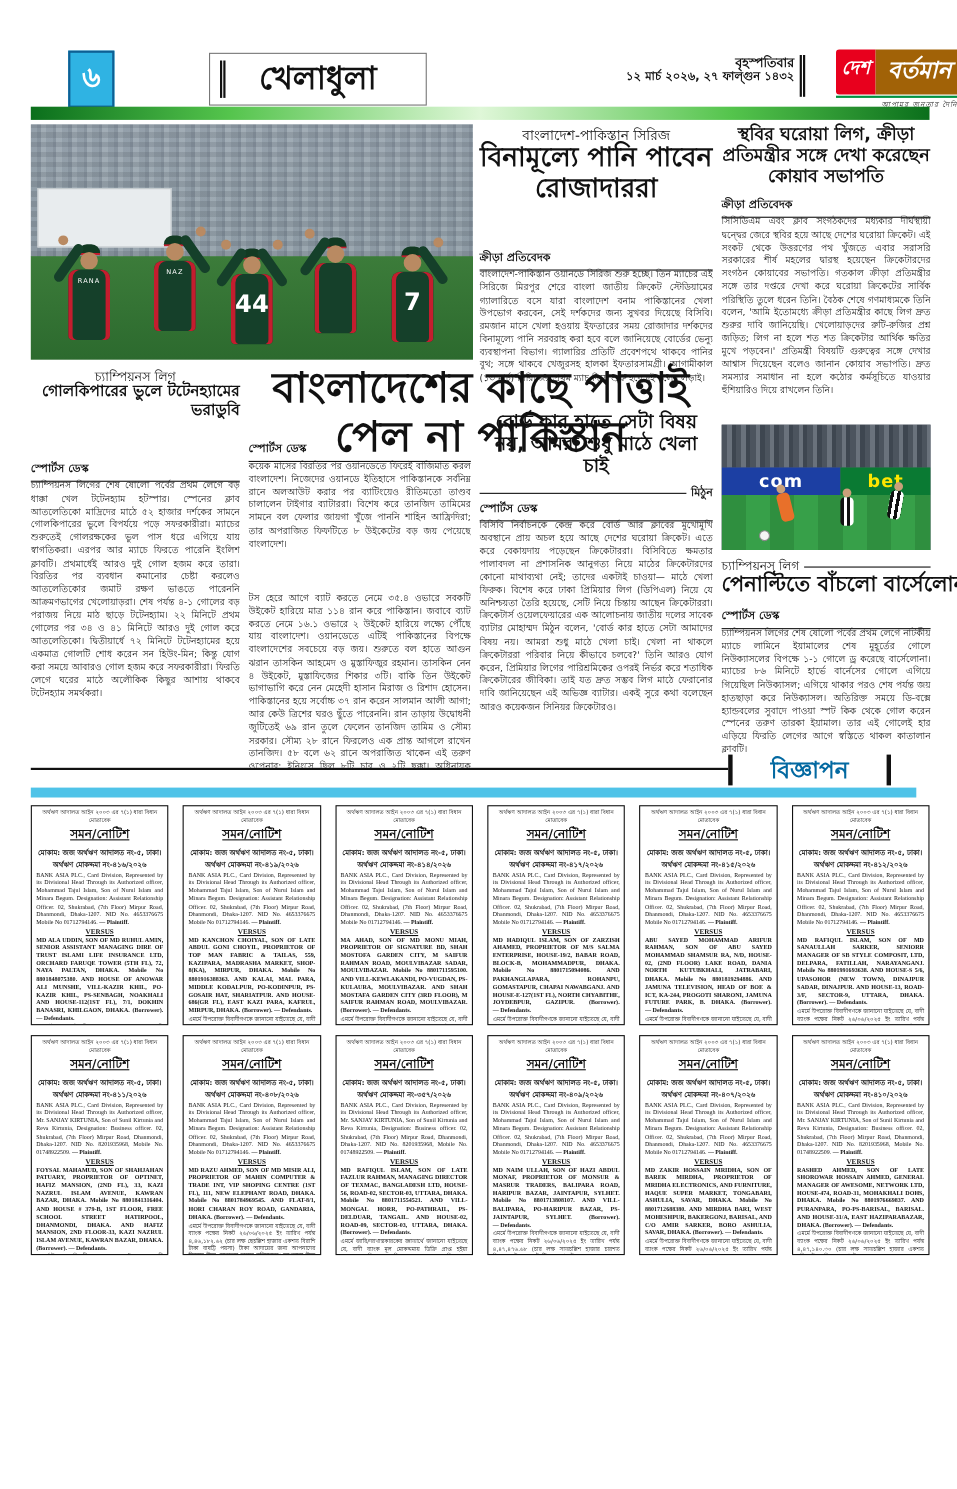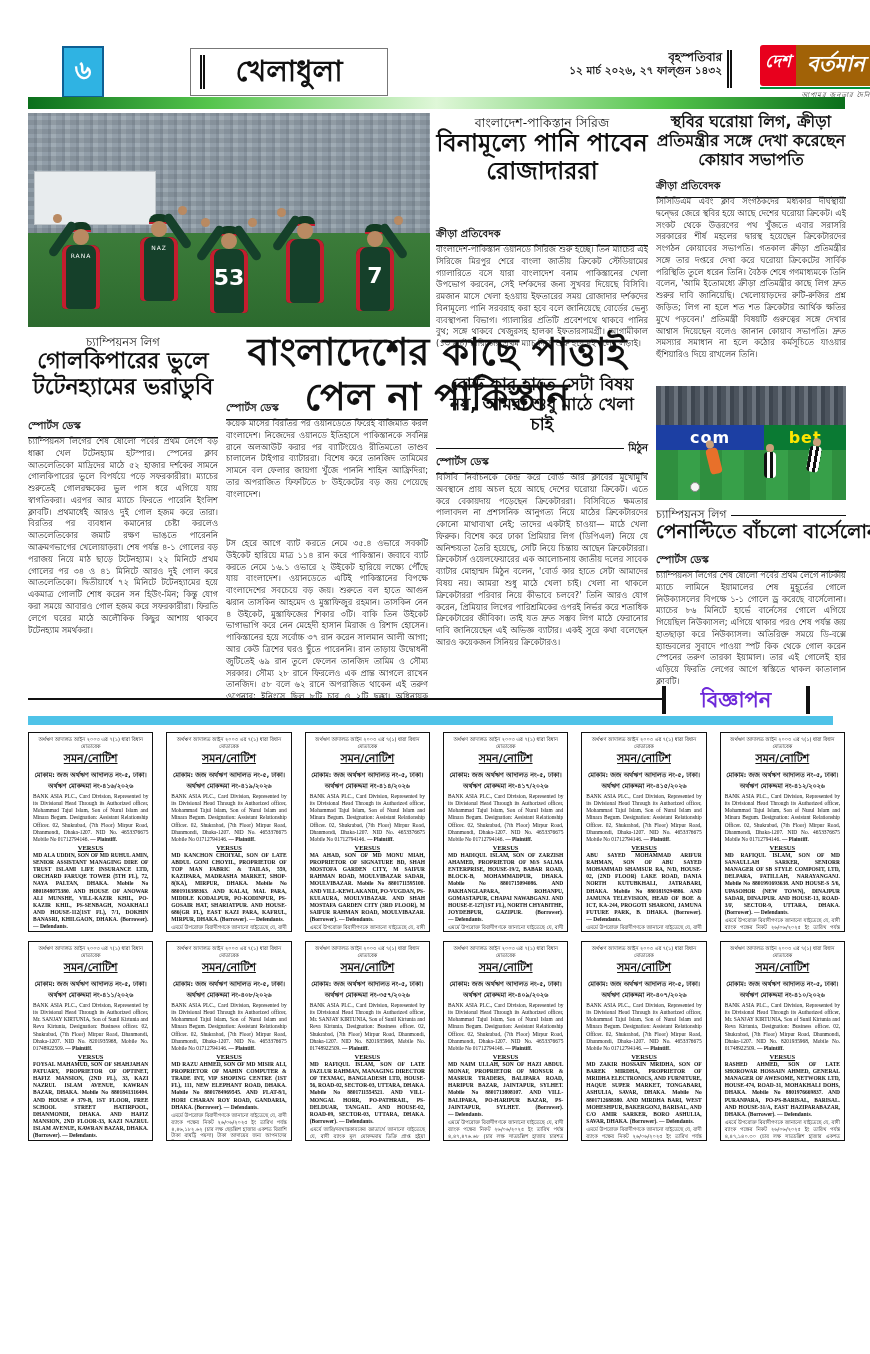--- a/index.html
+++ b/index.html
@@ -66,21 +66,21 @@
   .ph2-pitch{position:absolute;left:0;top:56%;width:100%;height:44%;
      background:repeating-linear-gradient(90deg,#2f8f3f 0 22px,#37a049 22px 44px);}
   .fp{position:absolute;width:12px;height:26px;border-radius:4px;}
   .fp.orange{background:#e8702a;}
   .fp.stripe{background:repeating-linear-gradient(90deg,#111 0 3px,#fff 3px 6px);}
   .fp .fhead{position:absolute;top:-8px;left:2px;width:8px;height:8px;border-radius:50%;background:#caa07a;}
   .ball{position:absolute;width:8px;height:8px;border-radius:50%;background:#f5f5f5;border:1px solid #888;}
   
   .ad-rule{left:28px;top:698px;width:634px;border-top:2px solid #111;height:0;}
   .ad-vbar{top:686px;width:4px;height:28px;background:#111;}
-  .ad-label{left:666px;top:684px;width:140px;text-align:center;color:#6d28d9;font-weight:bold;font-size:21px;}
+  .ad-label{left:666px;top:684px;width:140px;text-align:center;color:#0369a1;font-weight:bold;font-size:21px;}
   .cyanbar{left:28px;top:716px;width:805px;height:9px;background:#4fc3e8;}
   
   .notice-grid{left:28px;top:732px;width:817px;display:grid;
      grid-template-columns:repeat(6,1fr);grid-template-rows:200px 200px 186px;gap:9px 13px;}
   .notice{border:1.5px solid #111;padding:3px 4px;overflow:hidden;background:#fff;}
   .n-law{font-size:5px;text-align:center;line-height:1.3;}
   .n-title{font-size:11px;font-weight:bold;text-align:center;text-decoration:underline;margin:1px 0;}
   .n-mokam{font-size:6.3px;font-weight:bold;text-align:center;}
   .n-case{font-size:6.3px;font-weight:bold;text-align:center;margin-bottom:1px;}
   .n-plaintiff{font-family:"Liberation Serif",serif;font-size:5.4px;line-height:1.32;text-align:justify;}
@@ -133,21 +133,21 @@
       <div class="torso">
           <div class="pname">NAZ</div>
         <div class="arm r"></div>
           <div class="hand r"></div>
         </div>
     </div>
     <div class="plyr" style="left:182px;bottom:14px;">
       <div class="cap"></div>
         <div class="head"></div>
       <div class="torso">
-          <div class="pnum">53</div>
+          <div class="pnum">44</div>
         <div class="arm l"></div>
           <div class="arm r"></div>
           <div class="hand l"></div>
           <div class="hand r"></div>
         </div>
     </div>
     <div class="plyr" style="left:258px;bottom:24px;">
       <div class="cap"></div>
         <div class="head"></div>
       <div class="torso">
@@ -169,21 +169,21 @@
   <div class="abs kicker" style="left:436px;top:114px;width:212px;">বাংলাদেশ-পাকিস্তান সিরিজ</div>
   <div class="abs headline" style="left:436px;top:129px;width:212px;font-size:24px;">বিনামূল্যে পানি পাবেন রোজাদাররা</div>
   <div class="abs byline" style="left:436px;top:226px;width:212px;">ক্রীড়া প্রতিবেদক</div>
   <div class="abs art-body" style="left:436px;top:244px;width:212px;height:124px;">বাংলাদেশ-পাকিস্তান ওয়ানডে সিরিজ শুরু হচ্ছে। তিন ম্যাচের এই সিরিজে মিরপুর শেরে বাংলা জাতীয় ক্রিকেট স্টেডিয়ামের গ্যালারিতে বসে যারা বাংলাদেশ বনাম পাকিস্তানের খেলা উপভোগ করবেন, সেই দর্শকদের জন্য সুখবর দিয়েছে বিসিবি। রমজান মাসে খেলা হওয়ায় ইফতারের সময় রোজাদার দর্শকদের বিনামূল্যে পানি সরবরাহ করা হবে বলে জানিয়েছে বোর্ডের ভেন্যু ব্যবস্থাপনা বিভাগ। গ্যালারির প্রতিটি প্রবেশপথে থাকবে পানির বুথ; সঙ্গে থাকবে খেজুরসহ হালকা ইফতারসামগ্রী। আগামীকাল (১৩ মার্চ) সিরিজের প্রথম ম্যাচ দিয়ে শুরু হবে দুই দলের লড়াই।</div>
 
   <div class="abs headline" style="left:656px;top:113px;width:190px;font-size:16px;">স্থবির ঘরোয়া লিগ, ক্রীড়া প্রতিমন্ত্রীর সঙ্গে দেখা করেছেন কোয়াব সভাপতি</div>
   <div class="abs byline" style="left:656px;top:178px;width:190px;">ক্রীড়া প্রতিবেদক</div>
   <div class="abs art-body" style="left:656px;top:196px;width:190px;height:186px;">সিসিডিএম এবং ক্লাব সংগঠকদের মধ্যকার দীর্ঘস্থায়ী দ্বন্দ্বের জেরে স্থবির হয়ে আছে দেশের ঘরোয়া ক্রিকেট। এই সংকট থেকে উত্তরণের পথ খুঁজতে এবার সরাসরি সরকারের শীর্ষ মহলের দ্বারস্থ হয়েছেন ক্রিকেটারদের সংগঠন কোয়াবের সভাপতি। গতকাল ক্রীড়া প্রতিমন্ত্রীর সঙ্গে তার দপ্তরে দেখা করে ঘরোয়া ক্রিকেটের সার্বিক পরিস্থিতি তুলে ধরেন তিনি। বৈঠক শেষে গণমাধ্যমকে তিনি বলেন, 'আমি ইতোমধ্যে ক্রীড়া প্রতিমন্ত্রীর কাছে লিগ দ্রুত শুরুর দাবি জানিয়েছি। খেলোয়াড়দের রুটি-রুজির প্রশ্ন জড়িত; লিগ না হলে শত শত ক্রিকেটার আর্থিক ক্ষতির মুখে পড়বেন।' প্রতিমন্ত্রী বিষয়টি গুরুত্বের সঙ্গে দেখার আশ্বাস দিয়েছেন বলেও জানান কোয়াব সভাপতি। দ্রুত সমস্যার সমাধান না হলে কঠোর কর্মসূচিতে যাওয়ার হুঁশিয়ারিও দিয়ে রাখলেন তিনি।</div>
 
   <div class="abs kicker" style="left:28px;top:334px;width:190px;font-size:11.5px;">চ্যাম্পিয়নস লিগ</div>
-  <div class="abs headline" style="left:28px;top:348px;width:190px;font-size:22px;">গোলকিপারের ভুলে টটেনহ্যামের ভরাডুবি</div>
+  <div class="abs headline" style="left:28px;top:348px;width:190px;font-size:14px;text-align:right;">গোলকিপারের ভুলে টটেনহ্যামের ভরাডুবি</div>
   <div class="abs byline" style="left:28px;top:418px;width:190px;">স্পোর্টস ডেস্ক</div>
   <div class="abs art-body" style="left:28px;top:436px;width:190px;height:262px;">চ্যাম্পিয়নস লিগের শেষ ষোলো পর্বের প্রথম লেগে বড় ধাক্কা খেল টটেনহ্যাম হটস্পার। স্পেনের ক্লাব আতলেতিকো মাদ্রিদের মাঠে ৫২ হাজার দর্শকের সামনে গোলকিপারের ভুলে বিপর্যয়ে পড়ে সফরকারীরা। ম্যাচের শুরুতেই গোলরক্ষকের ভুল পাস ধরে এগিয়ে যায় স্বাগতিকরা। এরপর আর ম্যাচে ফিরতে পারেনি ইংলিশ ক্লাবটি। প্রথমার্ধেই আরও দুই গোল হজম করে তারা। বিরতির পর ব্যবধান কমানোর চেষ্টা করলেও আতলেতিকোর জমাট রক্ষণ ভাঙতে পারেননি আক্রমণভাগের খেলোয়াড়রা। শেষ পর্যন্ত ৪-১ গোলের বড় পরাজয় নিয়ে মাঠ ছাড়ে টটেনহ্যাম। ২২ মিনিটে প্রথম গোলের পর ৩৪ ও ৪১ মিনিটে আরও দুই গোল করে আতলেতিকো। দ্বিতীয়ার্ধে ৭২ মিনিটে টটেনহ্যামের হয়ে একমাত্র গোলটি শোধ করেন সন হিউং-মিন; কিন্তু যোগ করা সময়ে আবারও গোল হজম করে সফরকারীরা। ফিরতি লেগে ঘরের মাঠে অলৌকিক কিছুর আশায় থাকবে টটেনহ্যাম সমর্থকরা।</div>
 
   <div class="abs headline" style="left:226px;top:330px;width:422px;font-size:38px;">বাংলাদেশের কাছে পাত্তাই পেল না পাকিস্তান</div>
   <div class="abs byline" style="left:226px;top:400px;width:202px;">স্পোর্টস ডেস্ক</div>
   <div class="abs art-body" style="left:226px;top:418px;width:202px;height:118px;">কয়েক মাসের বিরতির পর ওয়ানডেতে ফিরেই বাজিমাত করল বাংলাদেশ। নিজেদের ওয়ানডে ইতিহাসে পাকিস্তানকে সর্বনিম্ন রানে অলআউট করার পর ব্যাটিংয়েও রীতিমতো তাণ্ডব চালালেন টাইগার ব্যাটাররা। বিশেষ করে তানজিদ তামিমের সামনে বল ফেলার জায়গা খুঁজে পাননি শাহিন আফ্রিদিরা; তার অপরাজিত ফিফটিতে ৮ উইকেটের বড় জয় পেয়েছে বাংলাদেশ।</div>
   <div class="abs art-body" style="left:226px;top:538px;width:202px;height:160px;">টস হেরে আগে ব্যাট করতে নেমে ৩৫.৪ ওভারে সবকটি উইকেট হারিয়ে মাত্র ১১৪ রান করে পাকিস্তান। জবাবে ব্যাট করতে নেমে ১৬.১ ওভারে ২ উইকেট হারিয়ে লক্ষ্যে পৌঁছে যায় বাংলাদেশ। ওয়ানডেতে এটিই পাকিস্তানের বিপক্ষে বাংলাদেশের সবচেয়ে বড় জয়। শুরুতে বল হাতে আগুন ঝরান তাসকিন আহমেদ ও মুস্তাফিজুর রহমান। তাসকিন নেন ৪ উইকেট, মুস্তাফিজের শিকার ৩টি। বাকি তিন উইকেট ভাগাভাগি করে নেন মেহেদী হাসান মিরাজ ও রিশাদ হোসেন। পাকিস্তানের হয়ে সর্বোচ্চ ৩৭ রান করেন সালমান আলী আগা; আর কেউ ত্রিশের ঘরও ছুঁতে পারেননি। রান তাড়ায় উদ্বোধনী জুটিতেই ৬৯ রান তুলে ফেলেন তানজিদ তামিম ও সৌম্য সরকার। সৌম্য ২৮ রানে ফিরলেও এক প্রান্ত আগলে রাখেন তানজিদ। ৫৮ বলে ৬২ রানে অপরাজিত থাকেন এই তরুণ ওপেনার; ইনিংসে ছিল ৮টি চার ও ২টি ছক্কা। অধিনায়ক নাজমুল হোসেন শান্ত ১৮ রানে অপরাজিত থেকে দলের জয় নিশ্চিত করে মাঠ ছাড়েন। সিরিজের দ্বিতীয় ম্যাচ আগামী শুক্রবার একই ভেন্যুতে অনুষ্ঠিত হবে।</div>
 
   <div class="abs headline" style="left:436px;top:374px;width:212px;font-size:17px;">বোর্ড কার হাতে সেটা বিষয় নয়, আমরা শুধু মাঠে খেলা চাই</div>
   <div class="abs attrib-row" style="left:436px;top:440px;width:212px;text-align:center;">

